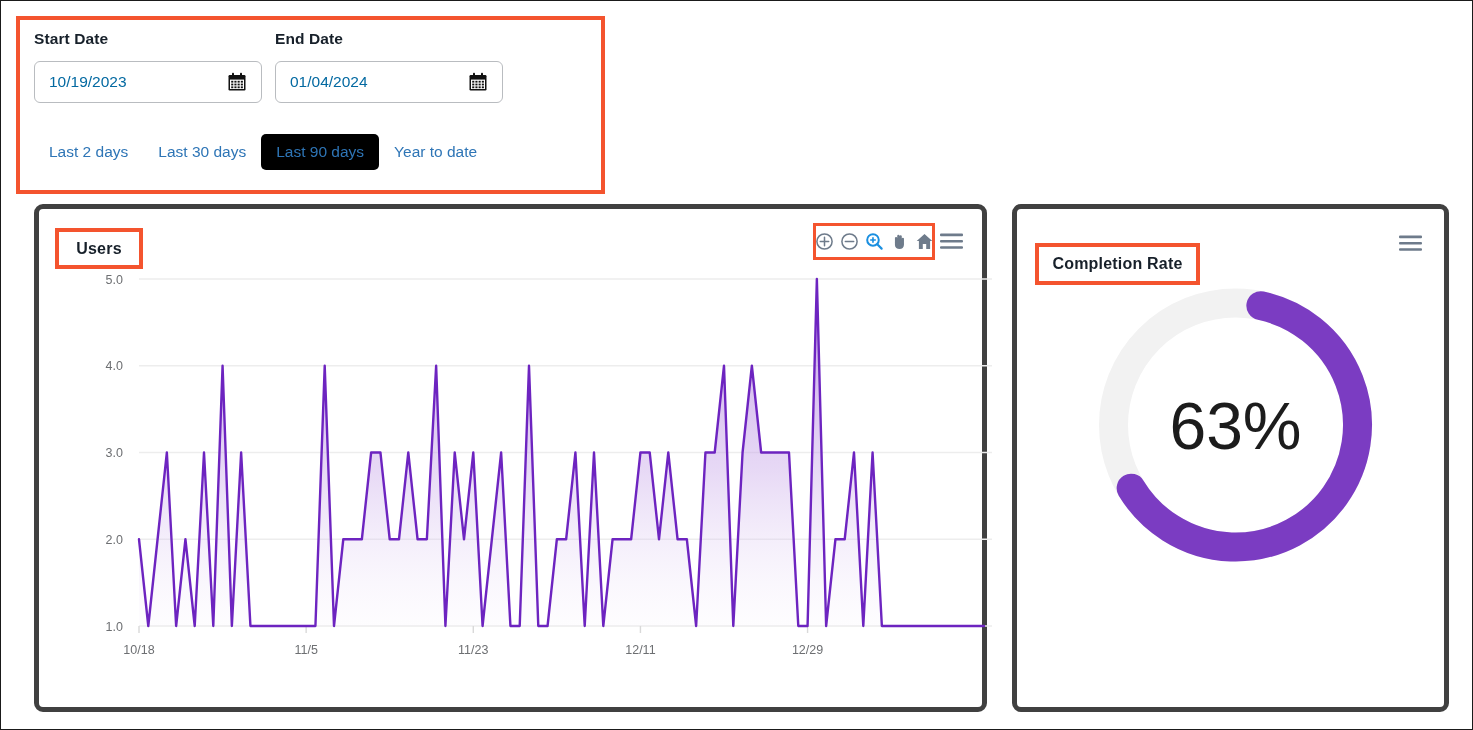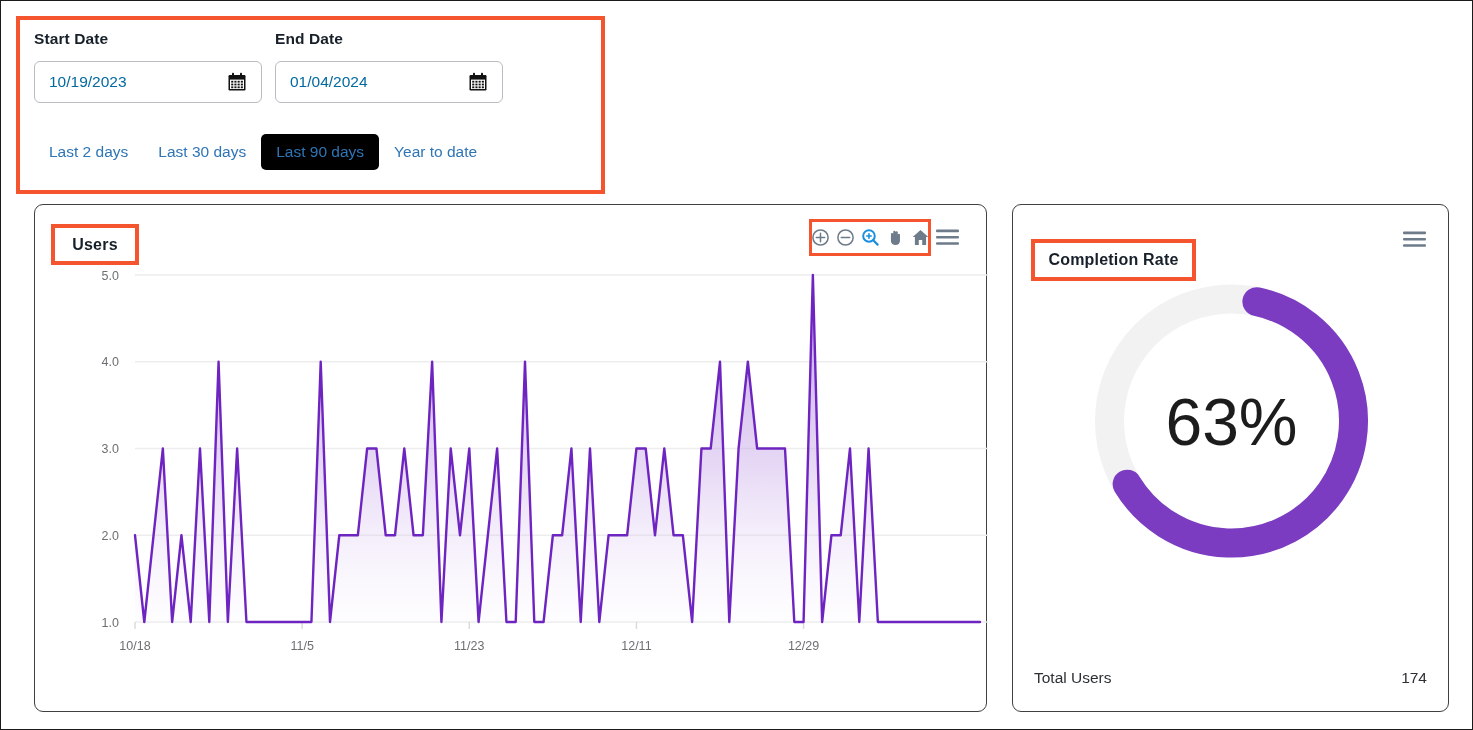--- a/index.html
+++ b/index.html
@@ -60,21 +60,21 @@
     padding: 9px 15px;
     border-radius: 5px;
     white-space: nowrap;
     cursor: pointer;
   }
   .preset.active { background: #000000; }
 
   
   .card {
     position: absolute;
-    border: 1px solid #404040;
+    border: 5px solid #404040;
     border-radius: 9px;
     background: #ffffff;
     text-align: center;
   }
   #users-card { left: 33px; top: 203px; width: 953px; height: 508px; }
   #rate-card  { left: 1011px; top: 203px; width: 437px; height: 508px; }
 
   .card-title-box {
     position: absolute;
     border: 4px solid #f4542e;
@@ -303,20 +303,16 @@
       <svg viewBox="0 0 437 300" width="437" height="300">
         <g transform="translate(218.5,150)">
           <circle r="122" cx="0" cy="0" fill="none" stroke="#f2f2f2" stroke-width="29"></circle>
           <path id="donut-arc" fill="none" stroke="#7b3cc2" stroke-width="29" stroke-linecap="round" d="M 25.365226279766652 -119.33400728952428 A 122 122 0 1 1 -104.3544397395818 63.19929514352188"></path>
         </g>
         <text class="donut-pct" id="donut-label" x="218.5" y="174">63%</text>
       </svg>
     </div>
 
     <div id="stats">
-        <div class="stat-row">
-          <span>Total Users</span>
-          <span class="stat-val">174</span>
-        </div>
       </div>
   </div>
 
 </div>
 
 </body></html>

